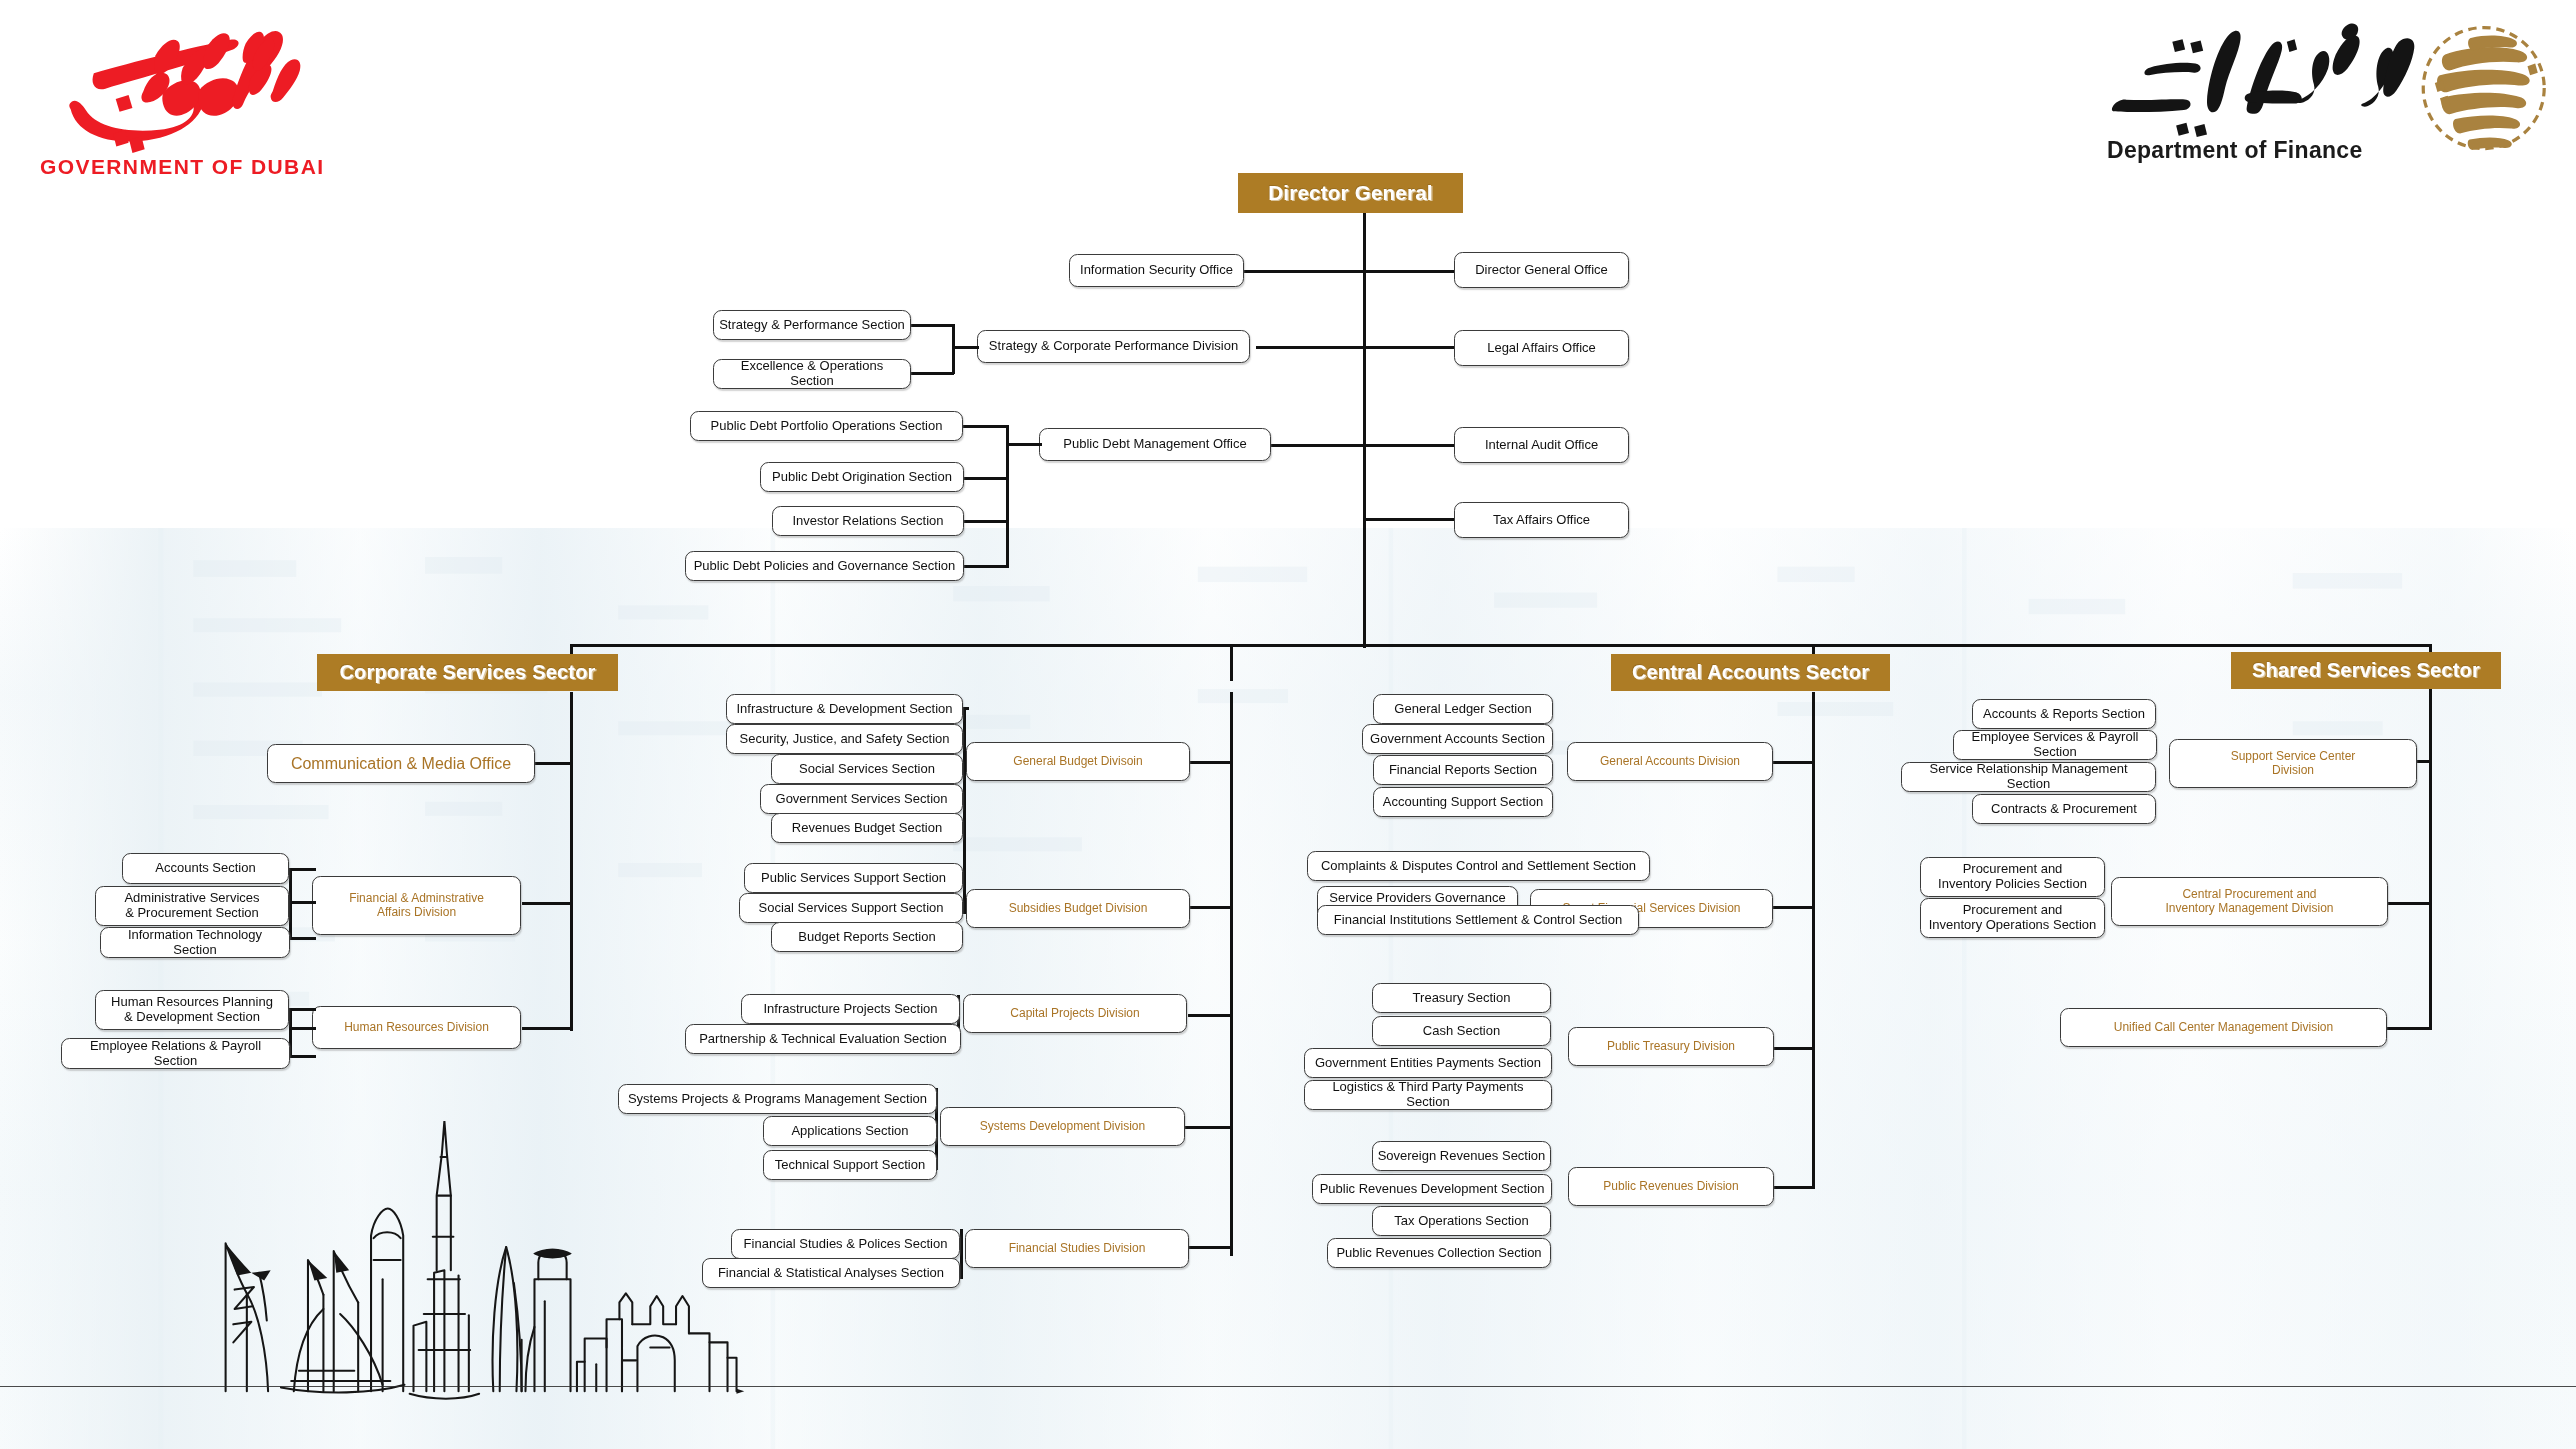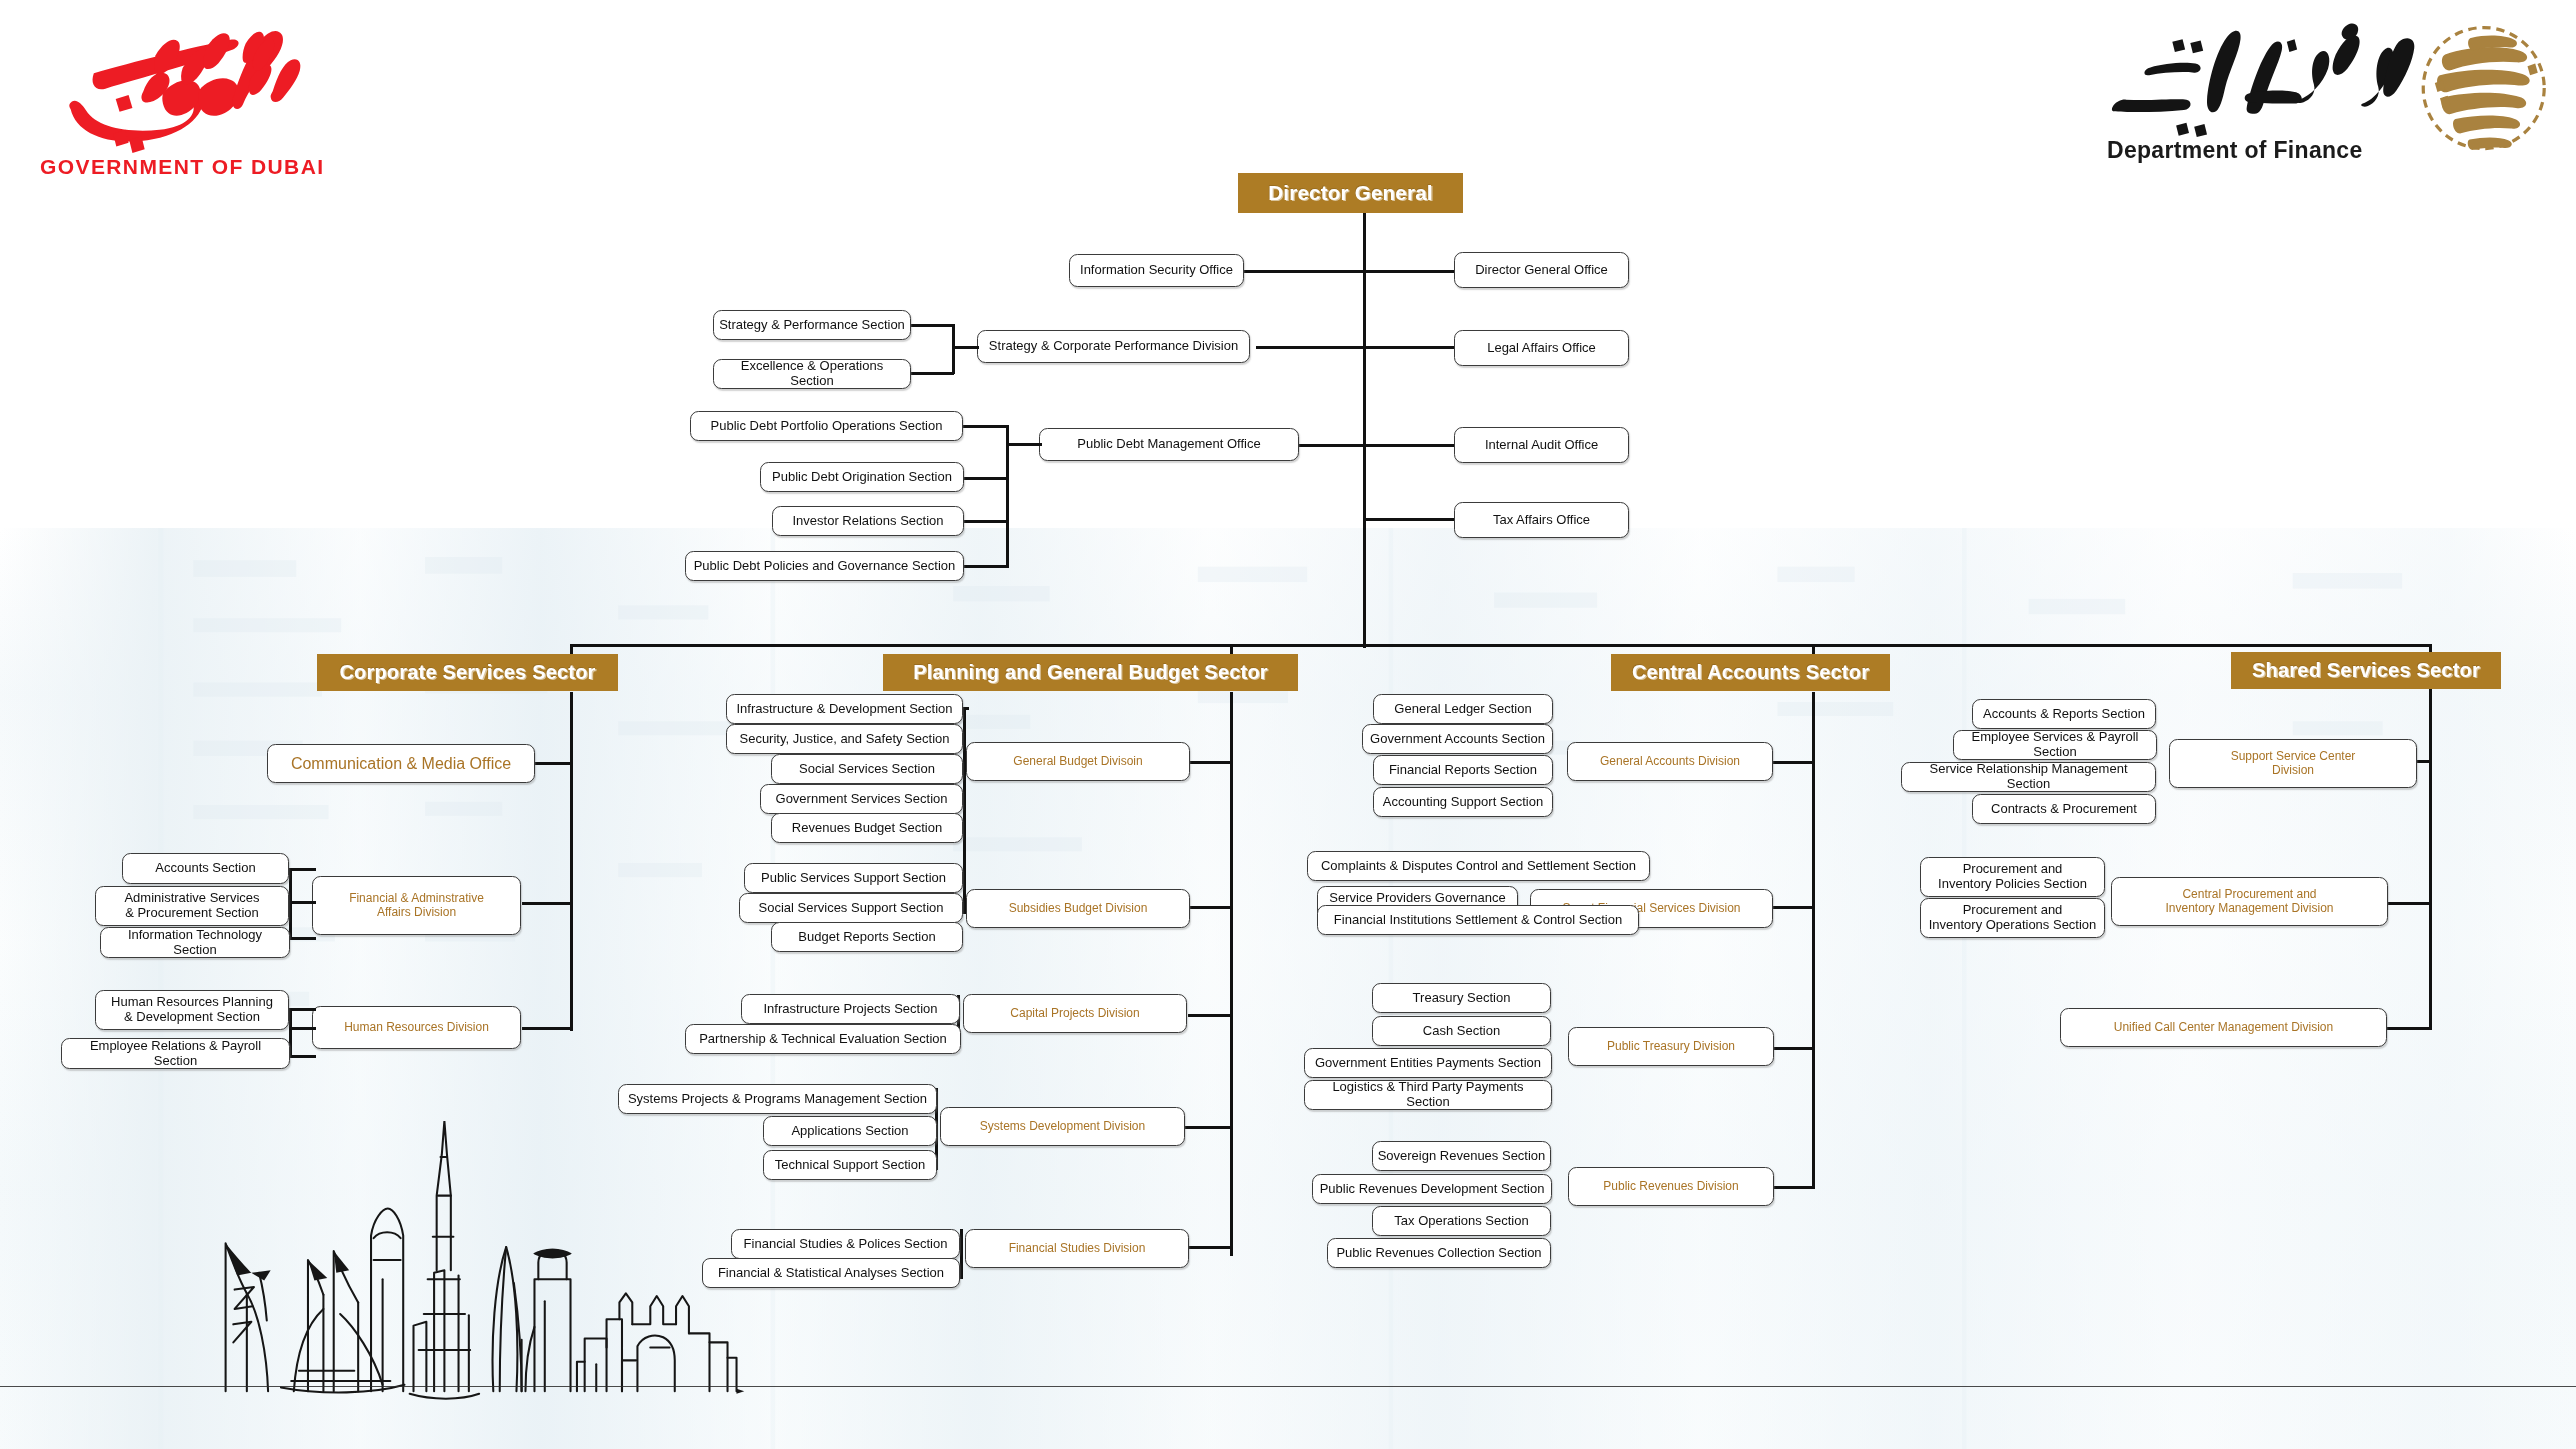--- a/index.html
+++ b/index.html
@@ -186,21 +186,21 @@
   <div class="node" style="left:1454px;top:330px;width:175px;height:36px;">Legal Affairs Office</div>
 
   <div class="ln lnvt" style="left:952px;top:324px;width:2.6px;height:50px;"></div>
   <div class="ln lnt" style="left:952px;top:346px;width:27px;height:3.2px;"></div>
   <div class="ln lnt" style="left:909px;top:324px;width:45px;height:3.2px;"></div>
   <div class="ln lnt" style="left:909px;top:372px;width:45px;height:3.2px;"></div>
   <div class="node" style="left:713px;top:310px;width:198px;height:30px;">Strategy &amp; Performance Section</div>
   <div class="node" style="left:713px;top:359px;width:198px;height:30px;">Excellence &amp; Operations Section</div>
 
   <div class="ln lnh" style="left:1258px;top:444px;width:200px;height:3.2px;"></div>
-  <div class="node" style="left:1039px;top:428px;width:260px;height:33px;">Public Debt Management Office</div>
+  <div class="node" style="left:1039px;top:428px;width:232px;height:33px;">Public Debt Management Office</div>
   <div class="node" style="left:1454px;top:427px;width:175px;height:36px;">Internal Audit Office</div>
 
   <div class="ln lnvt" style="left:1006px;top:425px;width:2.6px;height:143px;"></div>
   <div class="ln lnt" style="left:1006px;top:443px;width:36px;height:3.2px;"></div>
   <div class="ln lnt" style="left:960px;top:425px;width:49px;height:3.2px;"></div>
   <div class="ln lnt" style="left:963px;top:477px;width:46px;height:3.2px;"></div>
   <div class="ln lnt" style="left:963px;top:520px;width:46px;height:3.2px;"></div>
   <div class="ln lnt" style="left:960px;top:565px;width:49px;height:3.2px;"></div>
   <div class="node" style="left:690px;top:411px;width:273px;height:30px;">Public Debt Portfolio Operations Section</div>
   <div class="node" style="left:760px;top:462px;width:204px;height:30px;">Public Debt Origination Section</div>
@@ -210,21 +210,20 @@
   <div class="ln lnh" style="left:1363px;top:518px;width:94px;height:3.2px;"></div>
   <div class="node" style="left:1454px;top:502px;width:175px;height:36px;">Tax Affairs Office</div>
 
   <div class="ln lnh" style="left:570px;top:644px;width:1861px;height:3.2px;"></div>
   <div class="ln lnvt" style="left:570px;top:644px;width:2.6px;height:39px;"></div>
   <div class="ln lnvt" style="left:1230px;top:644px;width:2.6px;height:37px;"></div>
   <div class="ln lnvt" style="left:1812px;top:644px;width:2.6px;height:37px;"></div>
   <div class="ln lnvt" style="left:2429px;top:644px;width:2.6px;height:39px;"></div>
 
   <div class="bar sector" style="left:317px;top:654px;width:301px;height:37px;">Corporate Services Sector</div>
-  <div class="bar sector" style="left:883px;top:654px;width:415px;height:37px;">Planning and General Budget Sector</div>
   <div class="bar sector" style="left:1611px;top:654px;width:279px;height:37px;">Central Accounts Sector</div>
   <div class="bar sector" style="left:2231px;top:652px;width:270px;height:37px;">Shared Services Sector</div>
 
   <div class="ln lnvt" style="left:570px;top:692px;width:2.6px;height:339px;"></div>
 
   <div class="ln lnt" style="left:533px;top:762px;width:39px;height:3.2px;"></div>
   <div class="node office" style="left:267px;top:744px;width:268px;height:39px;">Communication &amp; Media Office</div>
 
   <div class="ln lnt" style="left:522px;top:902px;width:50px;height:3.2px;"></div>
   <div class="node div" style="left:312px;top:876px;width:209px;height:59px;flex-direction:column;">

